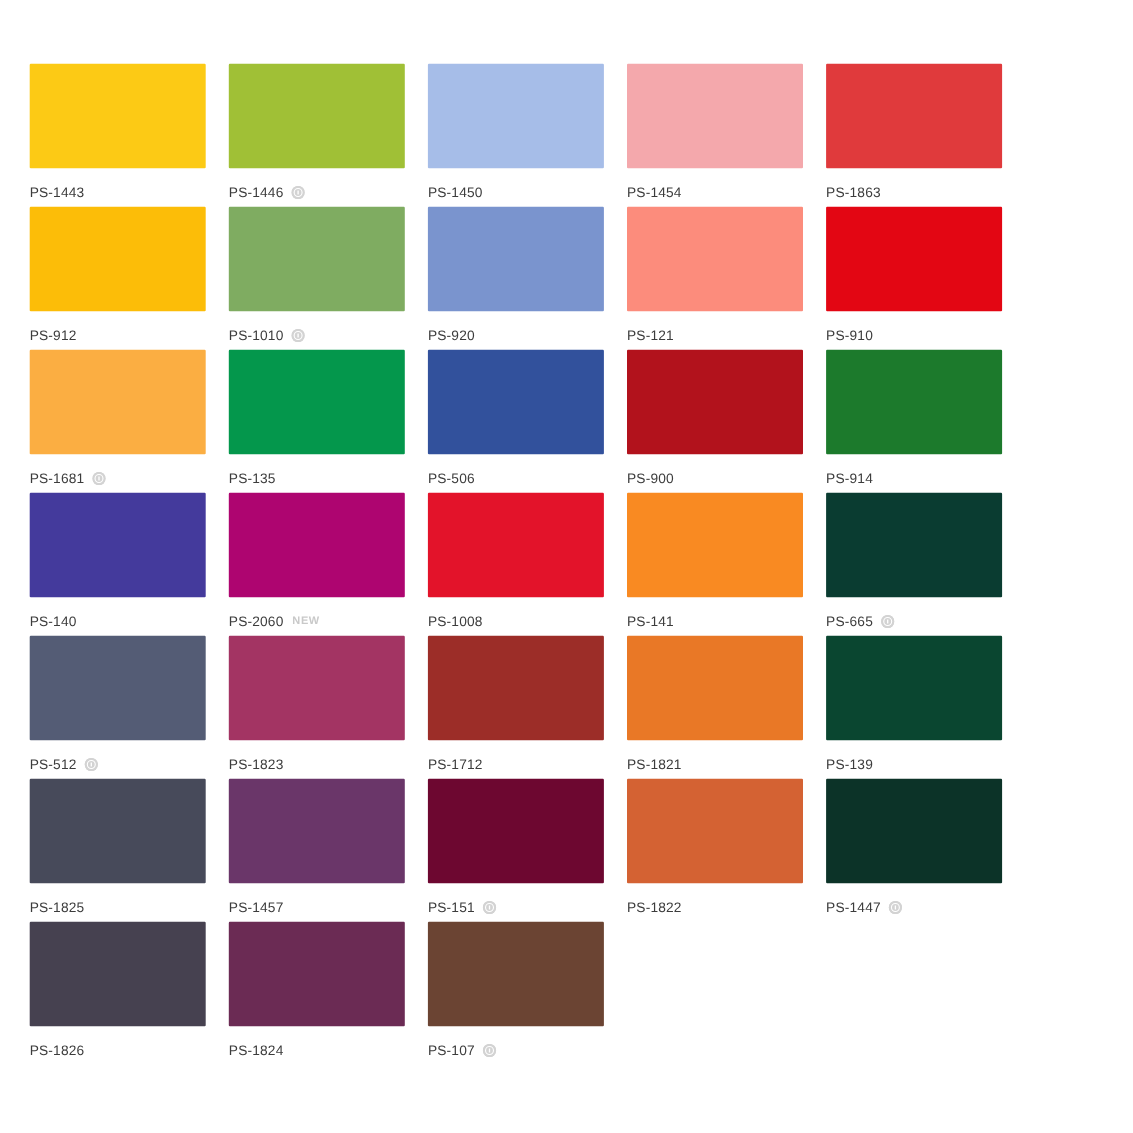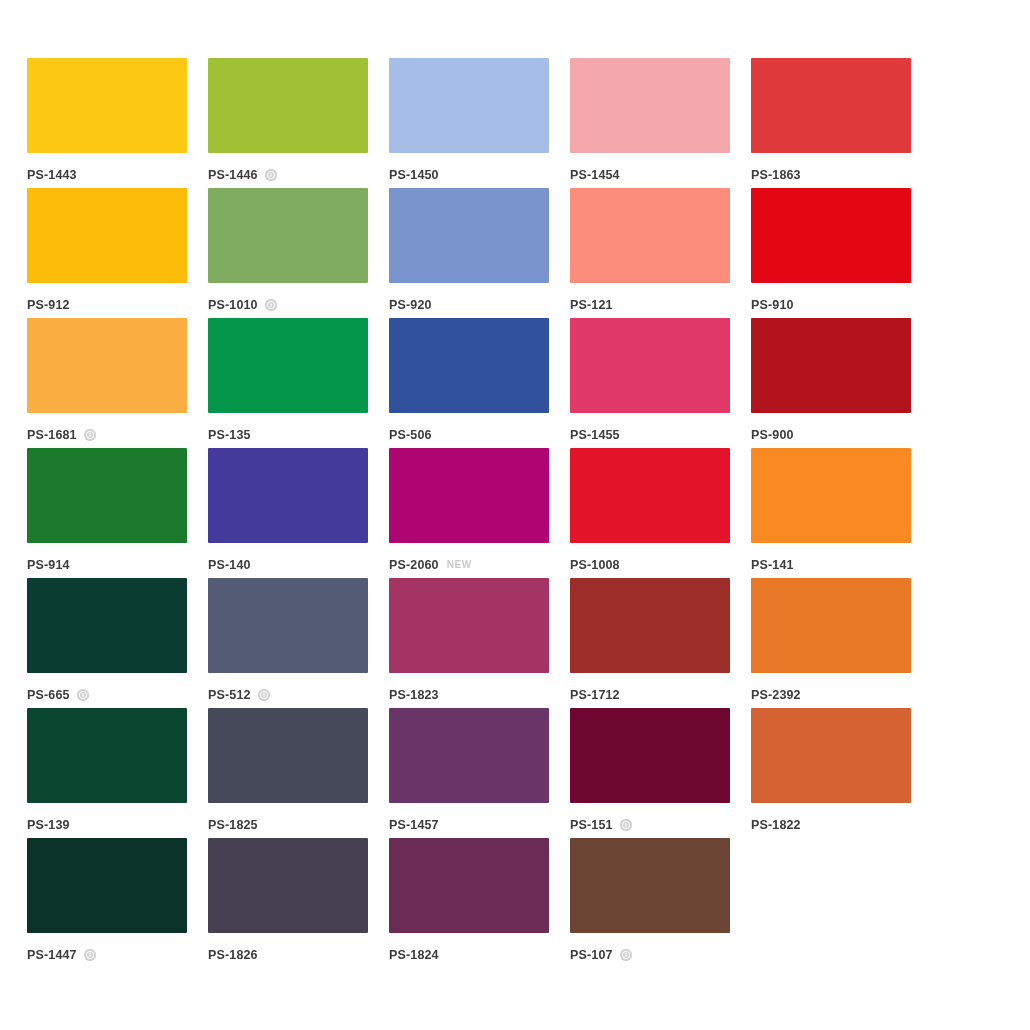--- a/index.html
+++ b/index.html
@@ -49,21 +49,21 @@
   .swatch-meta {
     display: flex;
     align-items: center;
     height: 26px;
     margin-top: 9px;
     white-space: nowrap;
   }
 
   .swatch-code {
     font-size: 12.5px;
-    font-weight: bold;
+    font-weight: normal;
     color: #3c3c3c;
     letter-spacing: 0.15px;
     line-height: 1;
   }
 
   .swatch-badge-icon {
     display: inline-flex;
     align-items: center;
     justify-content: center;
     width: 12px;
@@ -184,26 +184,20 @@
           <span class="swatch-code">PS-135</span>
         </div>
       </div>
       <div class="swatch-cell">
         <div class="swatch-chip" style="background-color: rgb(50, 81, 156);"></div>
         <div class="swatch-meta">
           <span class="swatch-code">PS-506</span>
         </div>
       </div>
       <div class="swatch-cell">
-        <div class="swatch-chip" style="background-color: rgb(224, 57, 103);"></div>
-        <div class="swatch-meta">
-          <span class="swatch-code">PS-1455</span>
-        </div>
-      </div>
-      <div class="swatch-cell">
         <div class="swatch-chip" style="background-color: rgb(178, 18, 28);"></div>
         <div class="swatch-meta">
           <span class="swatch-code">PS-900</span>
         </div>
       </div>
       <div class="swatch-cell">
         <div class="swatch-chip" style="background-color: rgb(28, 122, 44);"></div>
         <div class="swatch-meta">
           <span class="swatch-code">PS-914</span>
         </div>
@@ -267,21 +261,21 @@
       </div>
       <div class="swatch-cell">
         <div class="swatch-chip" style="background-color: rgb(156, 45, 40);"></div>
         <div class="swatch-meta">
           <span class="swatch-code">PS-1712</span>
         </div>
       </div>
       <div class="swatch-cell">
         <div class="swatch-chip" style="background-color: rgb(233, 120, 38);"></div>
         <div class="swatch-meta">
-          <span class="swatch-code">PS-2392</span>
+          <span class="swatch-code">PS-1821</span>
         </div>
       </div>
       <div class="swatch-cell">
         <div class="swatch-chip" style="background-color: rgb(10, 70, 48);"></div>
         <div class="swatch-meta">
           <span class="swatch-code">PS-139</span>
         </div>
       </div>
       <div class="swatch-cell">
         <div class="swatch-chip" style="background-color: rgb(71, 74, 90);"></div>

